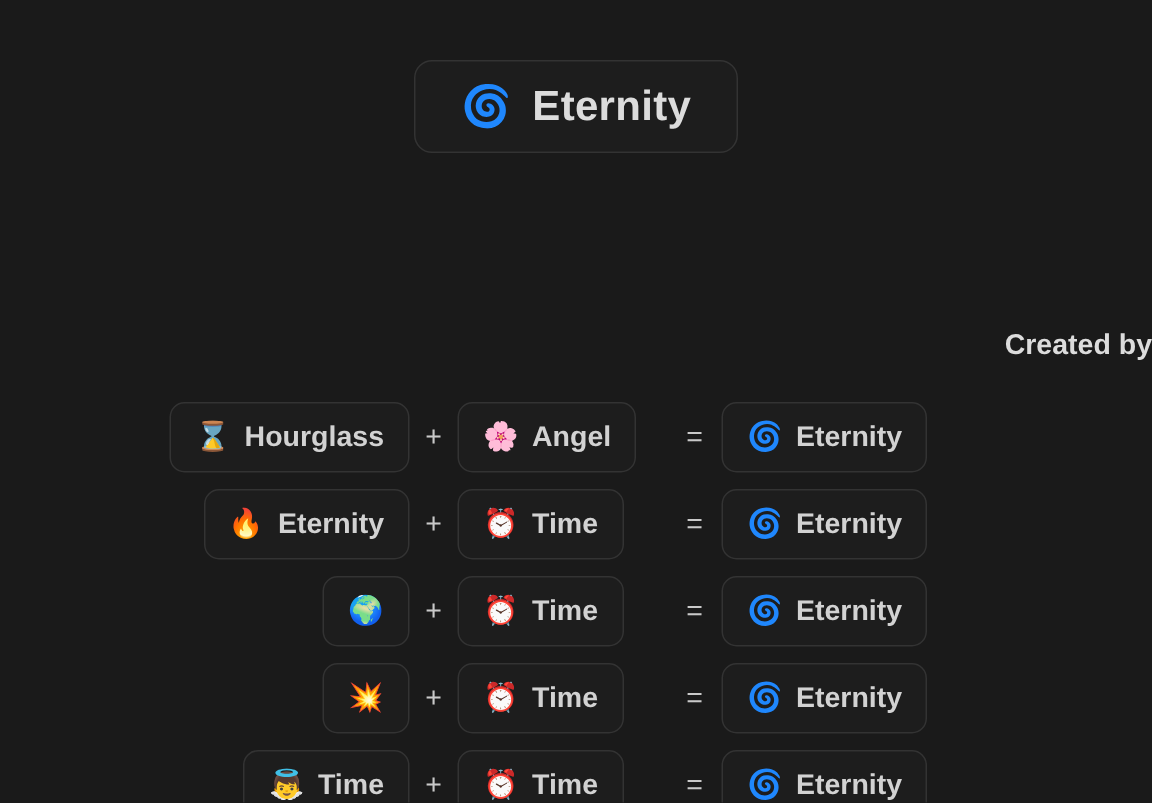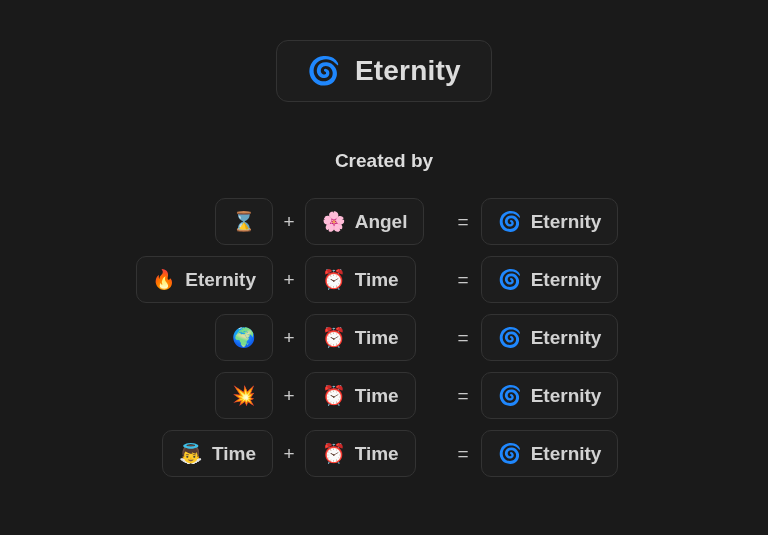--- a/index.html
+++ b/index.html
@@ -47,25 +47,25 @@
     font-size: 28px;
     font-weight: bold;
     color: #dcdcdc;
     letter-spacing: 0.2px;
     white-space: nowrap;
   }
 
   
   .section-heading {
     width: 100%;
-    text-align: center;
+    text-align: right;
     font-size: 19px;
     font-weight: bold;
     color: #dcdcdc;
-    margin-top: 48px;
+    margin-top: 118px;
   }
 
   
   .recipes {
     margin-top: 26px;
     display: flex;
     flex-direction: column;
     gap: 11px;
   }
   .recipe-row {
@@ -135,20 +135,21 @@
   </div>
 
   <div class="section-heading">Created by</div>
 
   <div class="recipes">
 
     <div class="recipe-row">
       <div class="cell-a">
         <div class="chip">
           <span class="emoji">⌛</span>
+          <span class="label">Hourglass</span>
         </div>
       </div>
       <div class="cell-op">
         <span class="operator">+</span>
       </div>
       <div class="cell-b">
         <div class="chip">
           <span class="emoji">🌸</span>
           <span class="label">Angel</span>
         </div>

